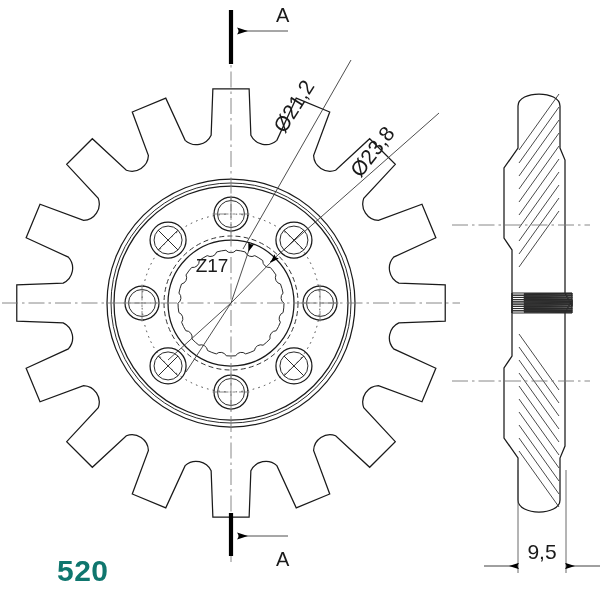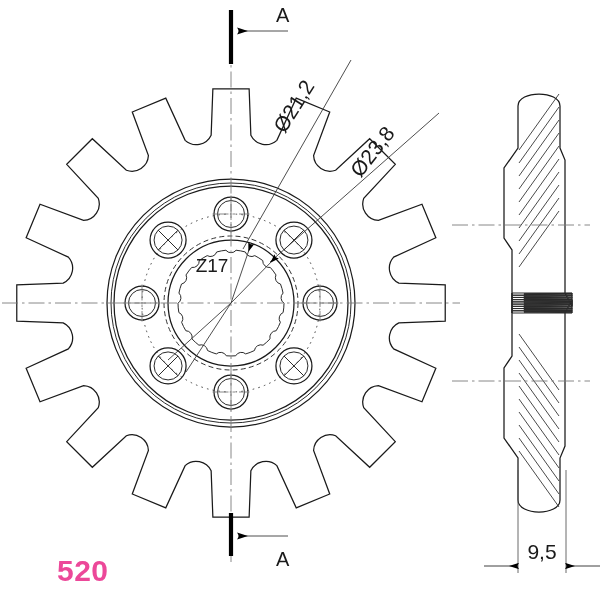--- a/index.html
+++ b/index.html
@@ -23,21 +23,21 @@
     height: 600px;
     display: block;
   }
   .part-label {
     position: absolute;
     left: 57px;
     top: 556px;
     font-family: "Liberation Sans", sans-serif;
     font-size: 30px;
     font-weight: bold;
-    color: #ec4899;
+    color: #0f766e;
     letter-spacing: 0.5px;
     line-height: 1;
   }
   
   .outline      { fill: none; stroke: #1a1a1a; stroke-width: 1.25; }
   .outline-thin { fill: none; stroke: #2a2a2a; stroke-width: 1; }
   .hidden-line  { fill: none; stroke: #333333; stroke-width: 1; stroke-dasharray: 5 3.2; }
   .dotted-line  { fill: none; stroke: #444444; stroke-width: 1; stroke-dasharray: 1.6 4.2; }
   .center-line  { fill: none; stroke: #7a7a7a; stroke-width: 0.9;
                   stroke-dasharray: 16 4 2.5 4; }

